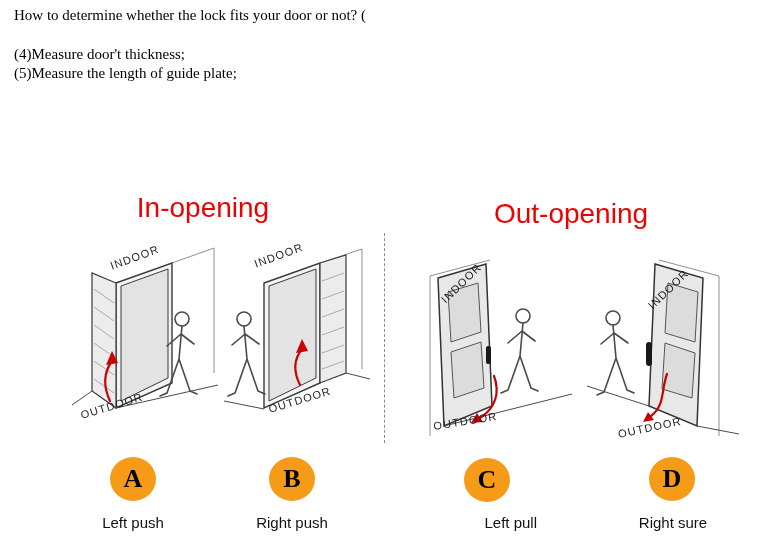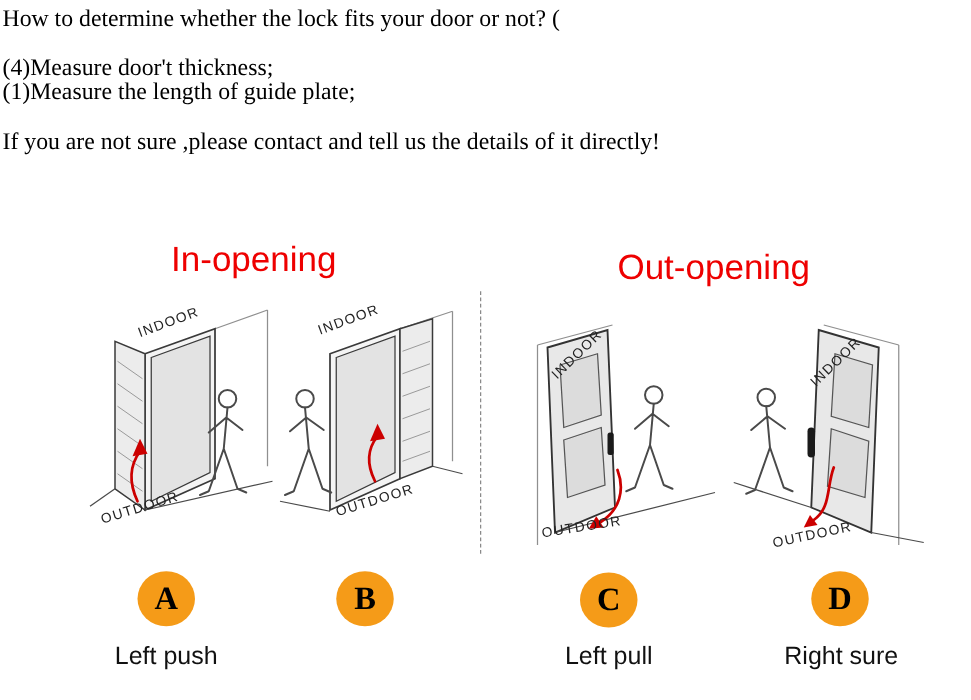--- a/index.html
+++ b/index.html
@@ -6,21 +6,21 @@
     --heading_red:#ee0000;
     --badge_orange:#f59b18;
     --arrow_red:#cc0000;
     --ink:#111111;
   }
   html,body{margin:0;padding:0;background:#fff;}
   .page{position:relative;width:777px;height:560px;background:#ffffff;overflow:hidden;
         font-family:"Liberation Serif",serif;color:#000;}
 
   
-  .intro{position:absolute;left:2px;top:6px;font-size:19px;line-height:19.5px;}
+  .intro{position:absolute;left:14px;top:6px;font-size:15px;line-height:19.5px;}
   .intro p{margin:0;}
   .intro .intro-title{margin-bottom:19px;}
   .intro .intro-note{margin-top:20px;}
 
   
   .heading{position:absolute;font-family:"Liberation Sans",sans-serif;font-size:28px;
            color:var(--heading_red,#ee0000);text-align:center;white-space:nowrap;}
   .heading-in{left:68px;top:192px;width:270px;}
   .heading-out{left:436px;top:198px;width:270px;}
 
@@ -52,37 +52,36 @@
   
   .badge{position:absolute;width:46px;height:44px;border-radius:50%;
          background:var(--badge_orange,#f59b18);display:flex;align-items:center;justify-content:center;
          font-family:"Liberation Serif",serif;font-weight:bold;font-size:26px;color:#000;}
   .badge-a{left:110px;top:457px;}
   .badge-b{left:269px;top:457px;}
   .badge-c{left:464px;top:458px;}
   .badge-d{left:649px;top:457px;}
 
   
-  .caption{position:absolute;top:514px;font-family:"Liberation Sans",sans-serif;font-size:20px;
+  .caption{position:absolute;top:514px;font-family:"Liberation Sans",sans-serif;font-size:15px;
            color:var(--ink,#111);text-align:center;white-space:nowrap;}
   .caption-a{left:83px;width:100px;}
   .caption-b{left:232px;width:120px;}
-  .caption-c{left:437px;width:100px;}
+  .caption-c{left:437px;width:100px;text-align:right;}
   .caption-d{left:618px;width:110px;}
 </style>
 </head>
 <body>
 
 <div class="page">
 
   <div class="intro">
     <p class="intro-title">How to determine whether the lock fits your door or not? (</p>
     <p>(4)Measure door't thickness;</p>
-    <p>(1)Measure the length of guide plate;</p>
-    <p class="intro-note">If you are not sure ,please contact and tell us the details of it directly!</p>
+    <p>(5)Measure the length of guide plate;</p>
   </div>
 
   <div class="heading heading-out">Out-opening</div>
   <div class="heading heading-in">In-opening</div>
 
   <div class="divider"></div>
 
   <svg class="diagram diagram-a" width="152" height="212" viewBox="0 0 152 212">
     <g>
       <line class="wall" x1="104" y1="30" x2="146" y2="15"></line>
@@ -191,16 +190,17 @@
     <span>B</span>
   </div>
   <div class="badge badge-c">
     <span>C</span>
   </div>
   <div class="badge badge-d">
     <span>D</span>
   </div>
 
   <div class="caption caption-a">Left push</div>
+  <div class="caption caption-b">Right push</div>
   <div class="caption caption-c">Left pull</div>
   <div class="caption caption-d">Right sure</div>
 
 </div>
 
 </body></html>

